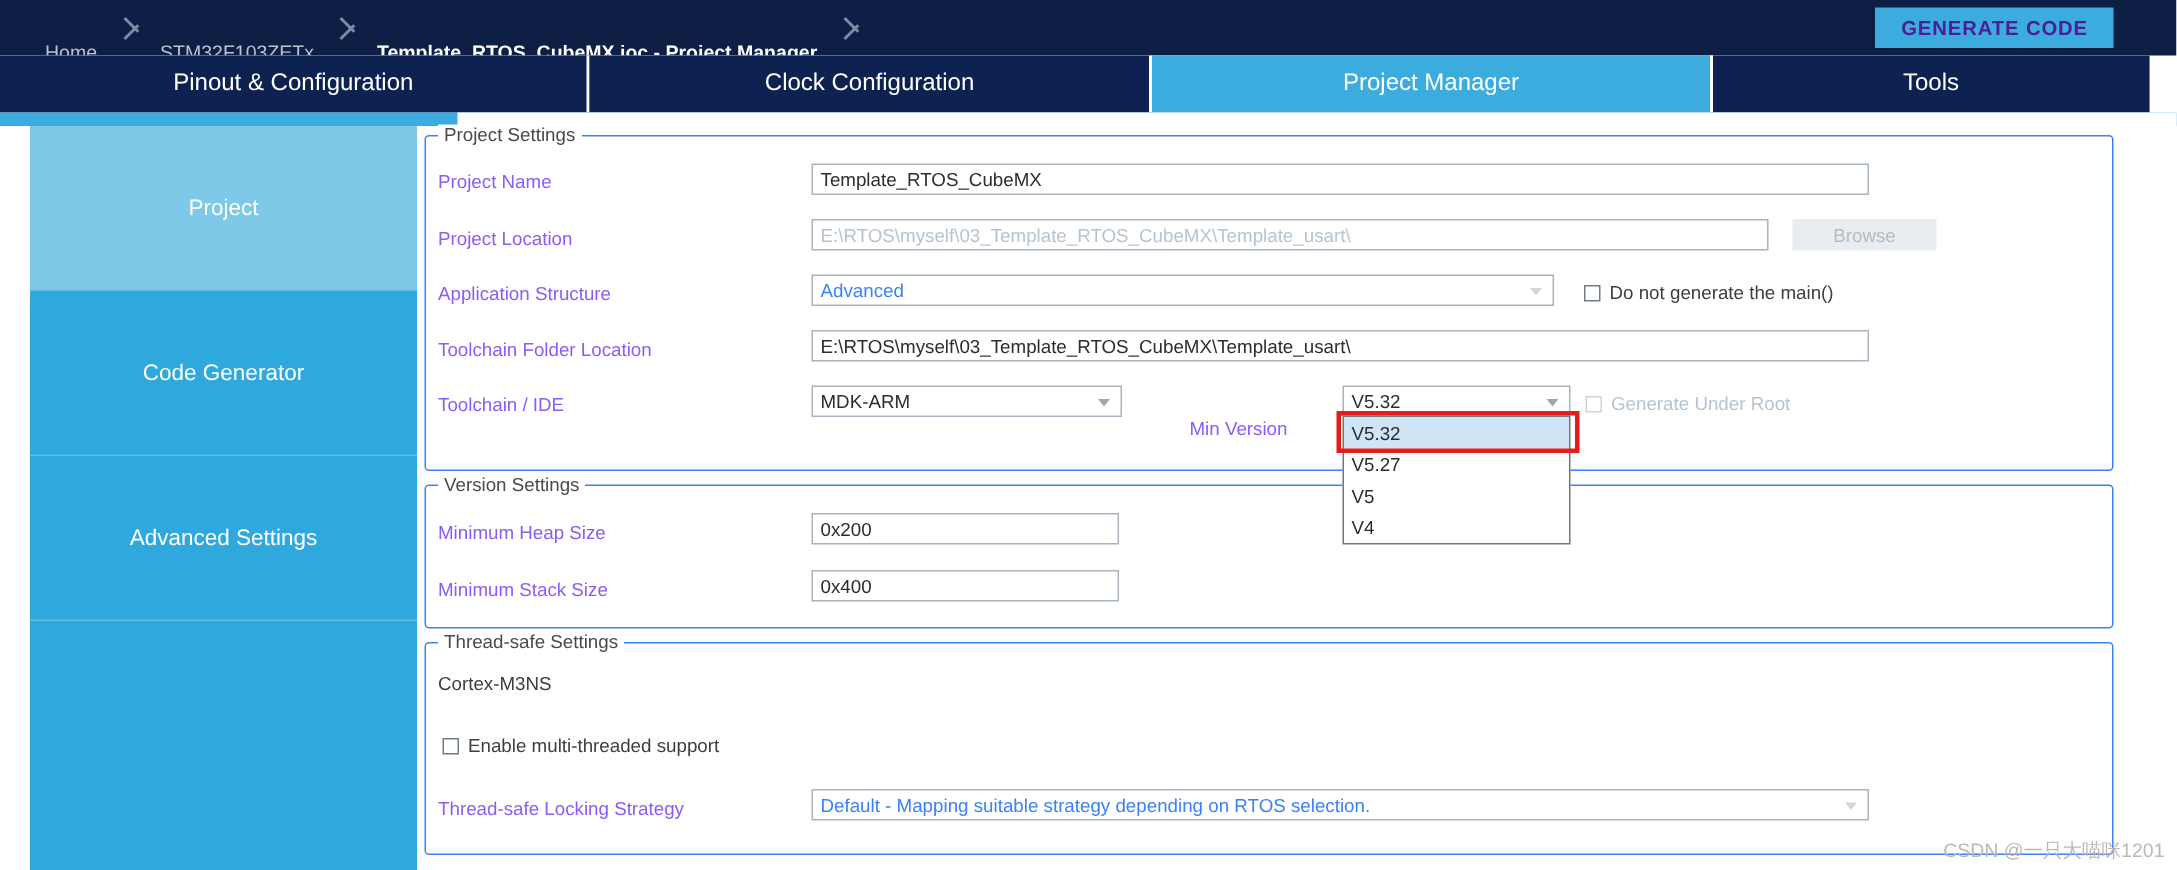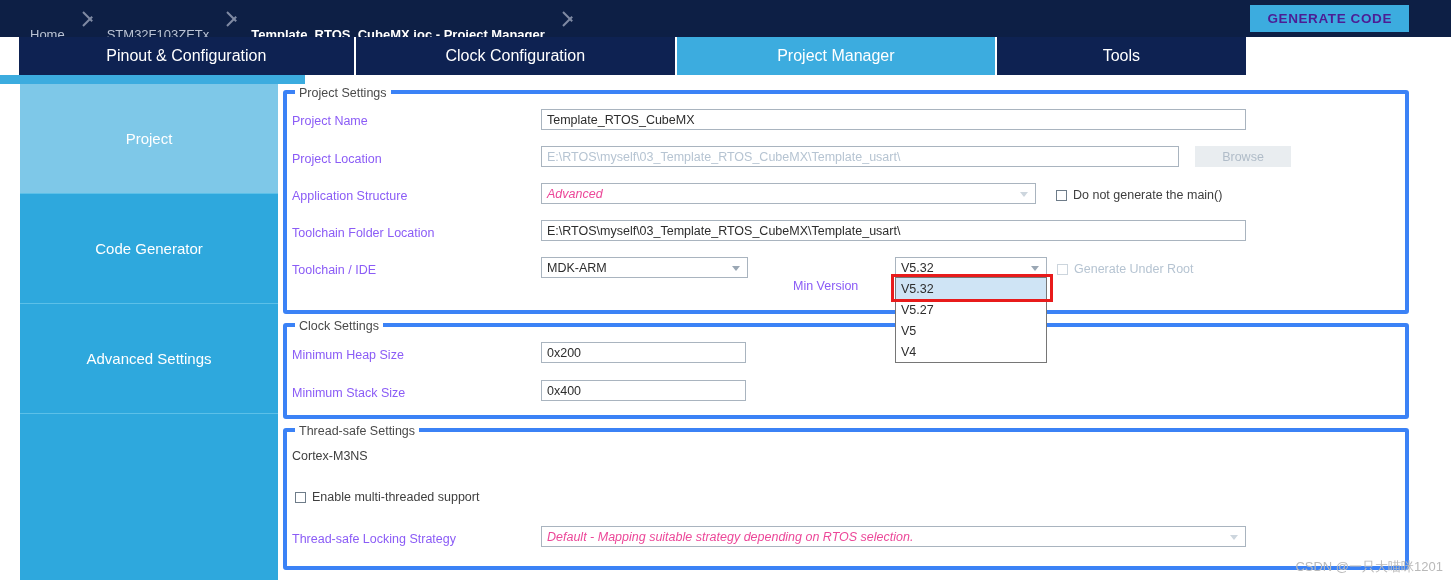--- a/index.html
+++ b/index.html
@@ -81,24 +81,23 @@
     align-items: center;
     justify-content: center;
     border: none;
     cursor: pointer;
   }
 
   
   .tabbar {
     position: absolute;
     left: 0; top: 37px;
-    width: 1227px; height: 38px;
+    width: 1433px; height: 38px;
     background: #f9a8d4;
     display: flex;
-    margin-left: 19px;
   }
   .tab {
     height: 38px;
     display: flex;
     align-items: center;
     justify-content: center;
     color: #ffffff;
     font-size: 16px;
     background: #0e2252;
     border-right: 2px solid #ffffff;
@@ -152,21 +151,21 @@
   
   .panel {
     position: absolute;
     left: 281px; top: 84px;
     width: 1170px;
     height: 496px;
     background: #ffffff;
   }
   .groupbox {
     position: absolute;
-    border: 4px solid #3b82f6;
+    border: 1px solid #3b82f6;
     border-radius: 3px;
     box-sizing: border-box;
   }
   .group-title {
     position: absolute;
     top: -8px;
     left: 8px;
     background: #ffffff;
     padding: 0 4px;
     font-size: 12.5px;
@@ -203,21 +202,21 @@
     background: #ffffff;
     box-sizing: border-box;
     font-size: 12.5px;
     color: #2d2d2d;
     display: flex;
     align-items: center;
     padding-left: 5px;
     height: 21px;
     cursor: pointer;
   }
-  .combo.disabled { color: #ec4899; font-style: italic; }
+  .combo.disabled { color: #3b82f6; }
   .combo .arrow {
     position: absolute;
     right: 7px;
     top: 50%;
     margin-top: -2px;
     width: 8px; height: 5px;
   }
   .combo .arrow::before {
     content: "";
     position: absolute;
@@ -391,21 +390,21 @@
     <span>V5.32</span>
     <span class="arrow"></span>
   </div>
 
   <div class="chk-row disabled" style="left:776px; top:178px;">
     <span class="chk-box"></span>
     <span>Generate Under Root</span>
   </div>
 
   <div class="groupbox gb-linker">
-    <div class="group-title">Clock Settings</div>
+    <div class="group-title">Version Settings</div>
   </div>
 
   <div class="field-label" style="left:11px; top:264px;">Minimum Heap Size</div>
   <div class="txtbox" style="left:260px; top:258px; width:205px;">0x200</div>
 
   <div class="field-label" style="left:11px; top:302px;">Minimum Stack Size</div>
   <div class="txtbox" style="left:260px; top:296px; width:205px;">0x400</div>
 
   <div class="groupbox gb-thread">
     <div class="group-title">Thread-safe Settings</div>

